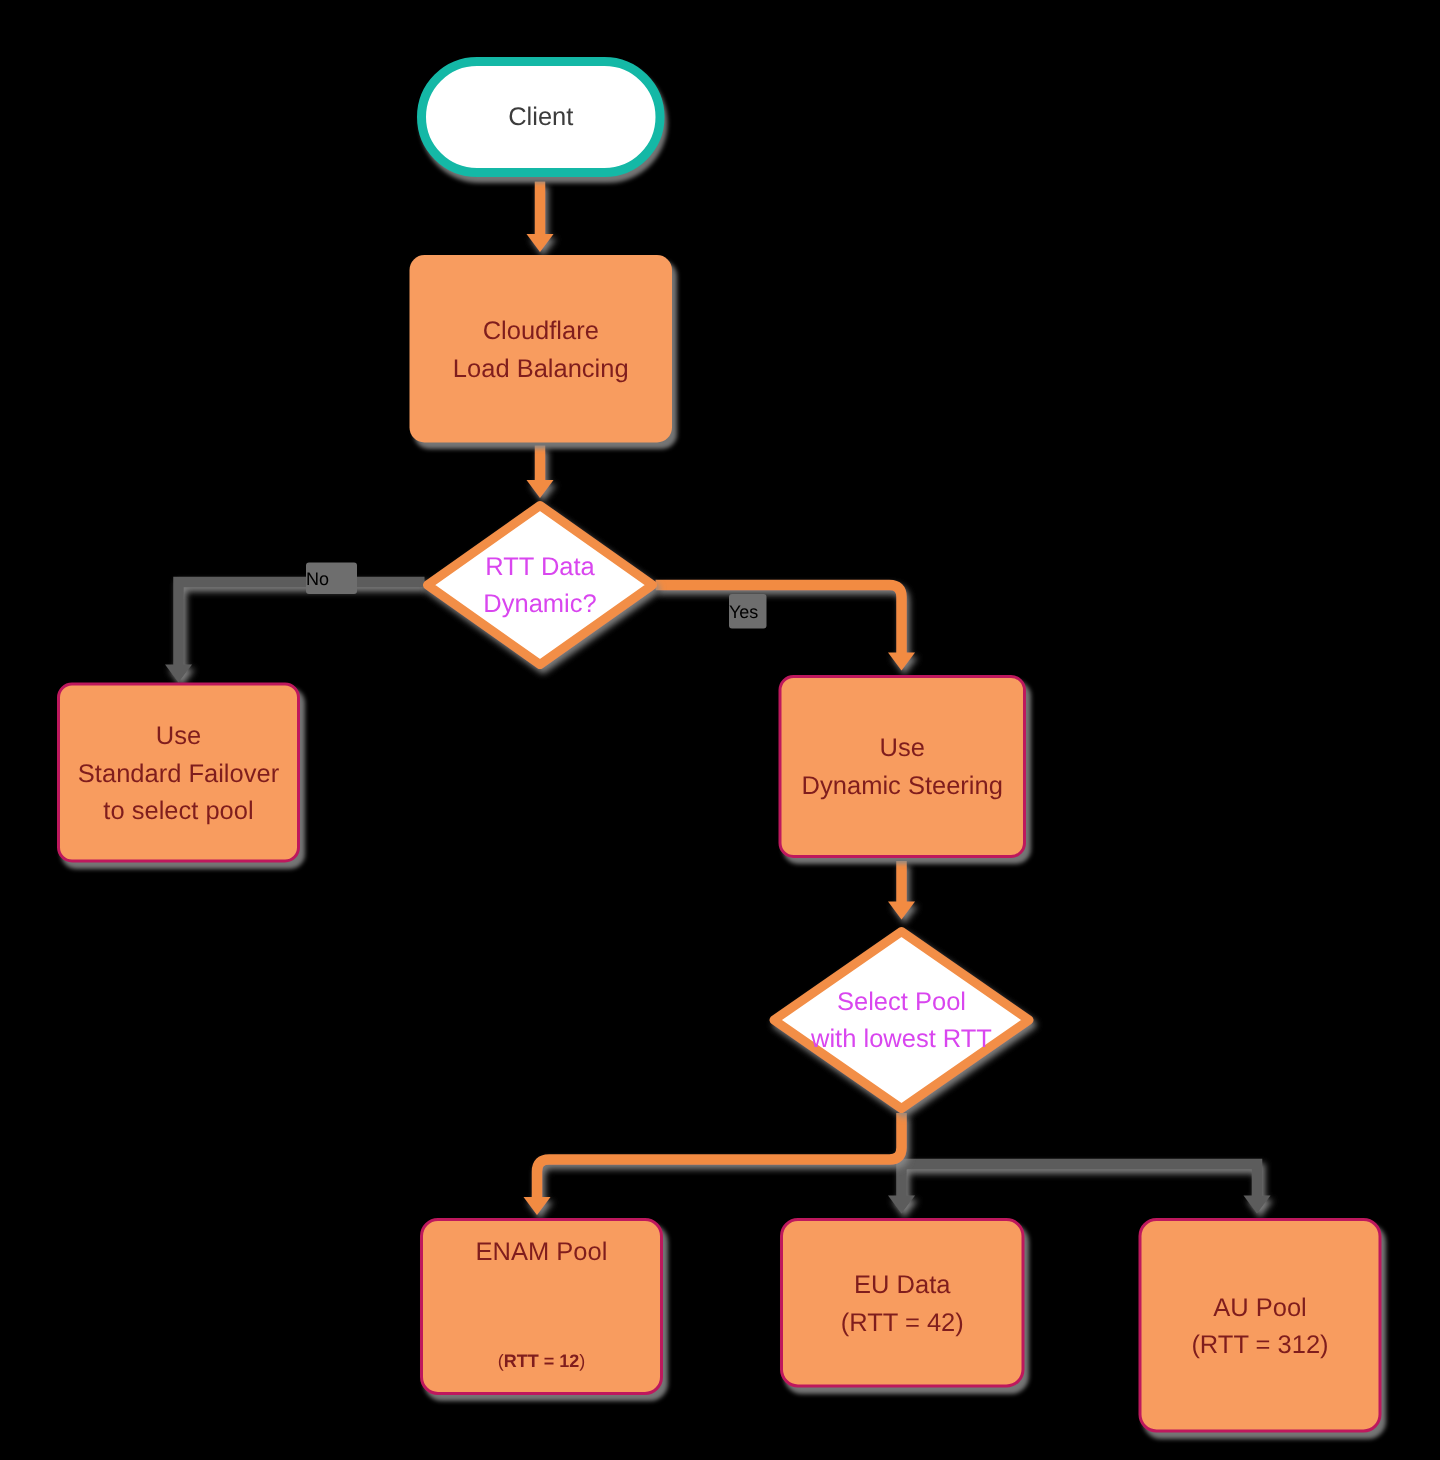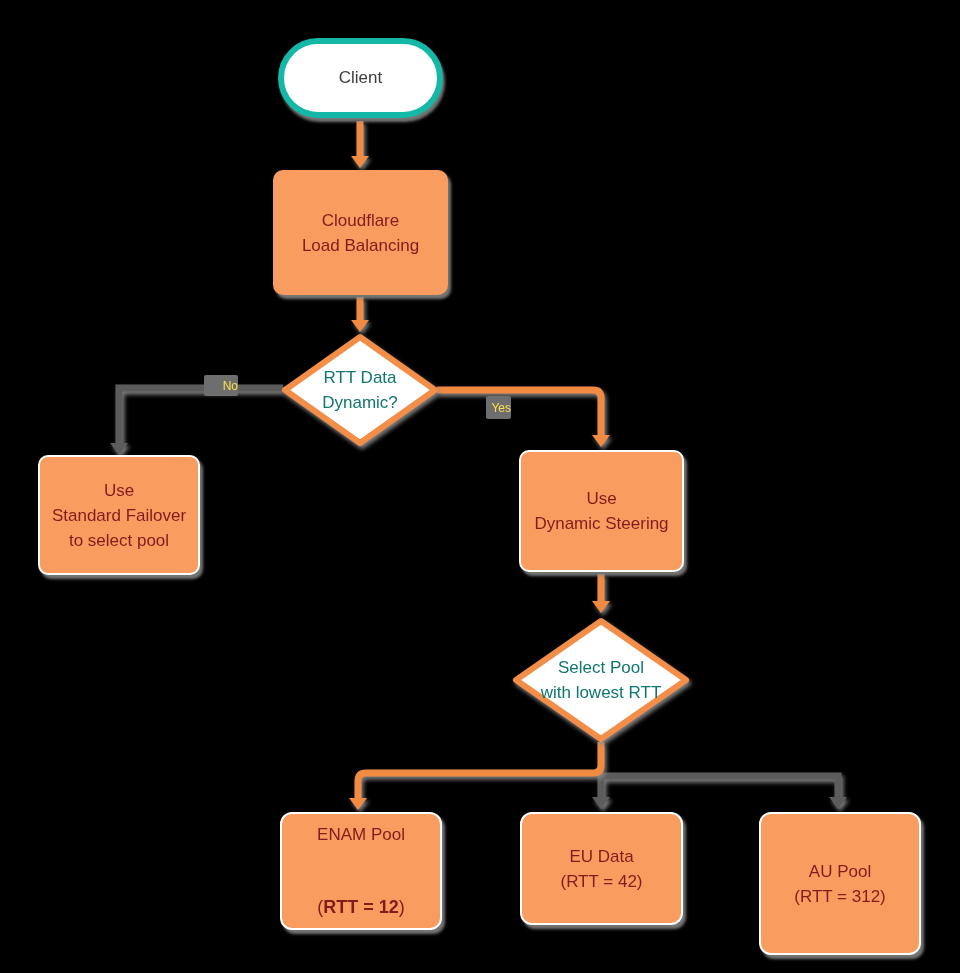--- a/index.html
+++ b/index.html
@@ -16,33 +16,33 @@
   .terminator{
     background:#FFFFFF;border:6px solid #14b8a6;border-radius:42px;
     color:#3C3C3C;font-size:17px;
     box-shadow:2px 4px 3px rgba(138,138,138,0.85);
   }
   .orange-box{
     background:#F89C5F;color:#7f1d1d;border-radius:10px;
     font-size:17px;line-height:25px;
     box-shadow:3px 4px 3px rgba(138,138,138,0.85);
   }
-  .bordered{border:2px solid #ffffff;}
+  .bordered{border:2px solid #be185d;}
   .pool{border-radius:12px;}
   .diamond-label{
-    position:absolute;z-index:2;color:#0f766e;font-size:17px;line-height:25px;
+    position:absolute;z-index:2;color:#d946ef;font-size:17px;line-height:25px;
     display:flex;flex-direction:column;align-items:center;justify-content:center;
     text-align:center;
   }
   .edge-chip{
-    position:absolute;z-index:3;background:#6E6E6E;color:#fde047;
+    position:absolute;z-index:3;background:#6E6E6E;color:#000000;
     font-size:12px;border-radius:2px;
-    display:flex;align-items:center;justify-content:flex-end;
+    display:flex;align-items:center;justify-content:flex-start;
   }
-  .enam-rtt{font-size:18px;margin-top:48px;}
+  .enam-rtt{font-size:12px;margin-top:48px;}
   .enam-rtt b{font-weight:bold;}
 </style>
 </head>
 <body>
 
 <div class="stage">
 
   <svg width="960" height="973" viewBox="0 0 960 973">
     <defs>
       <filter id="lineShadow" x="-30%" y="-30%" width="160%" height="160%">

